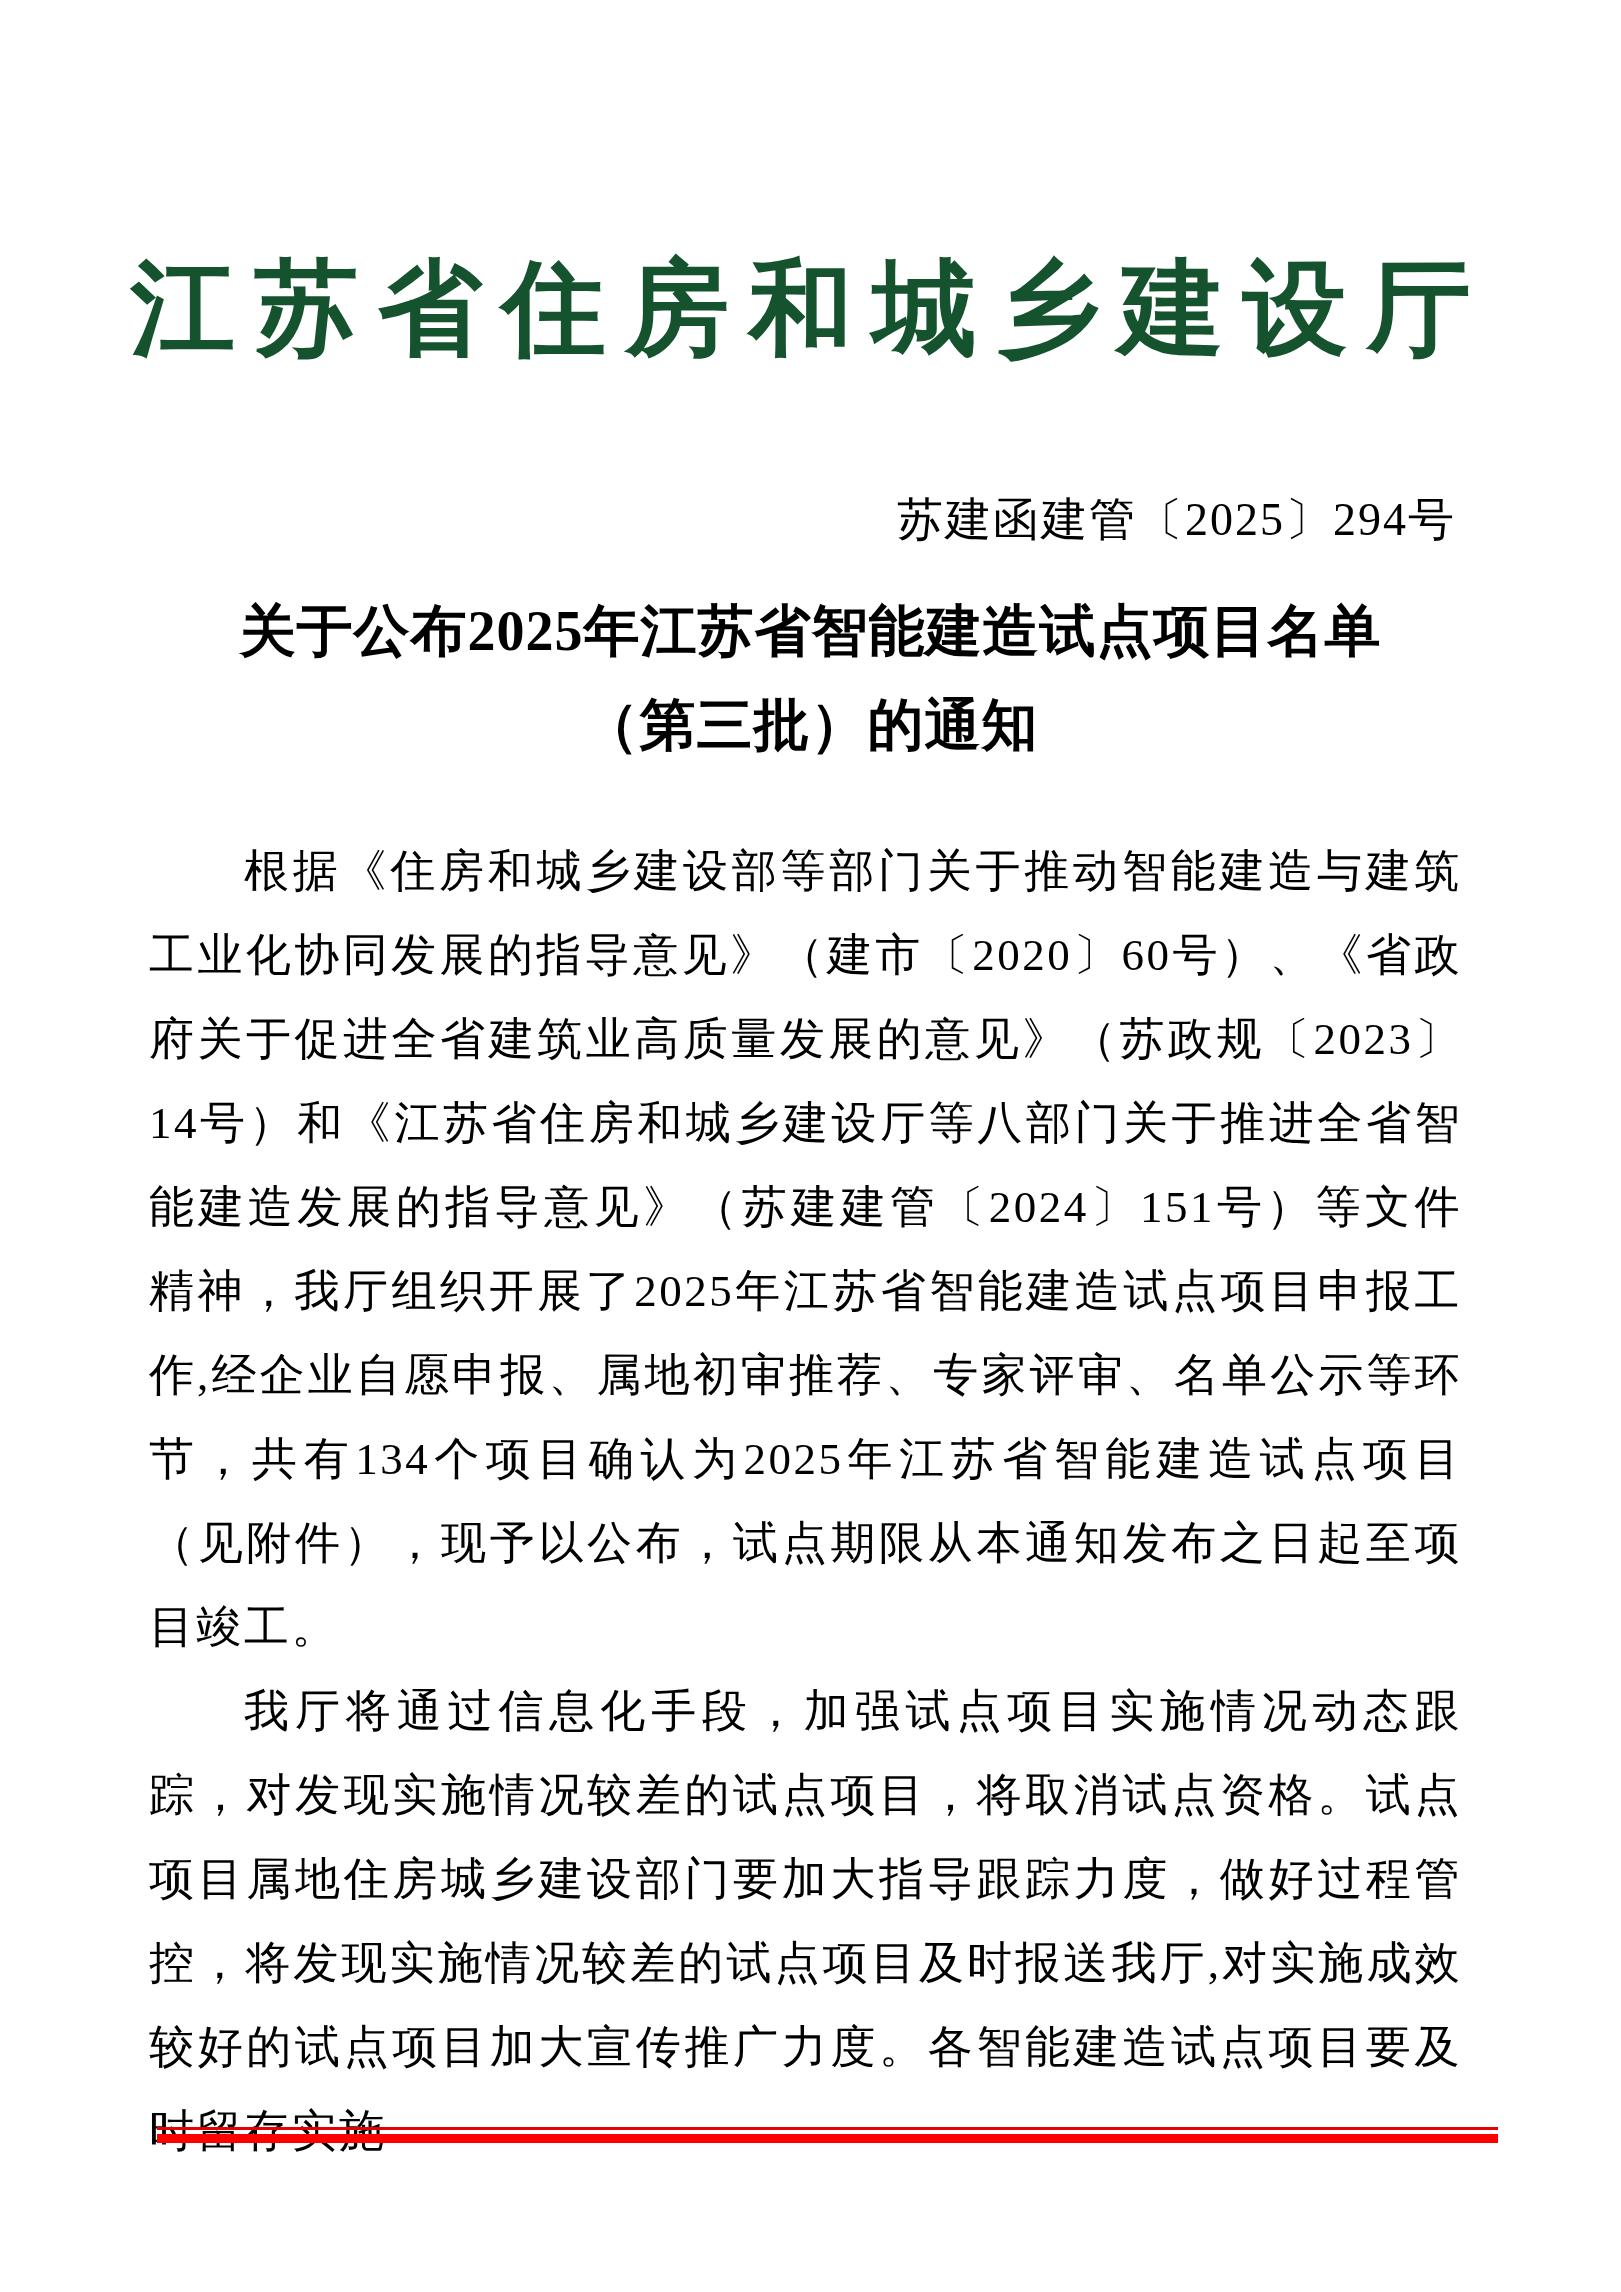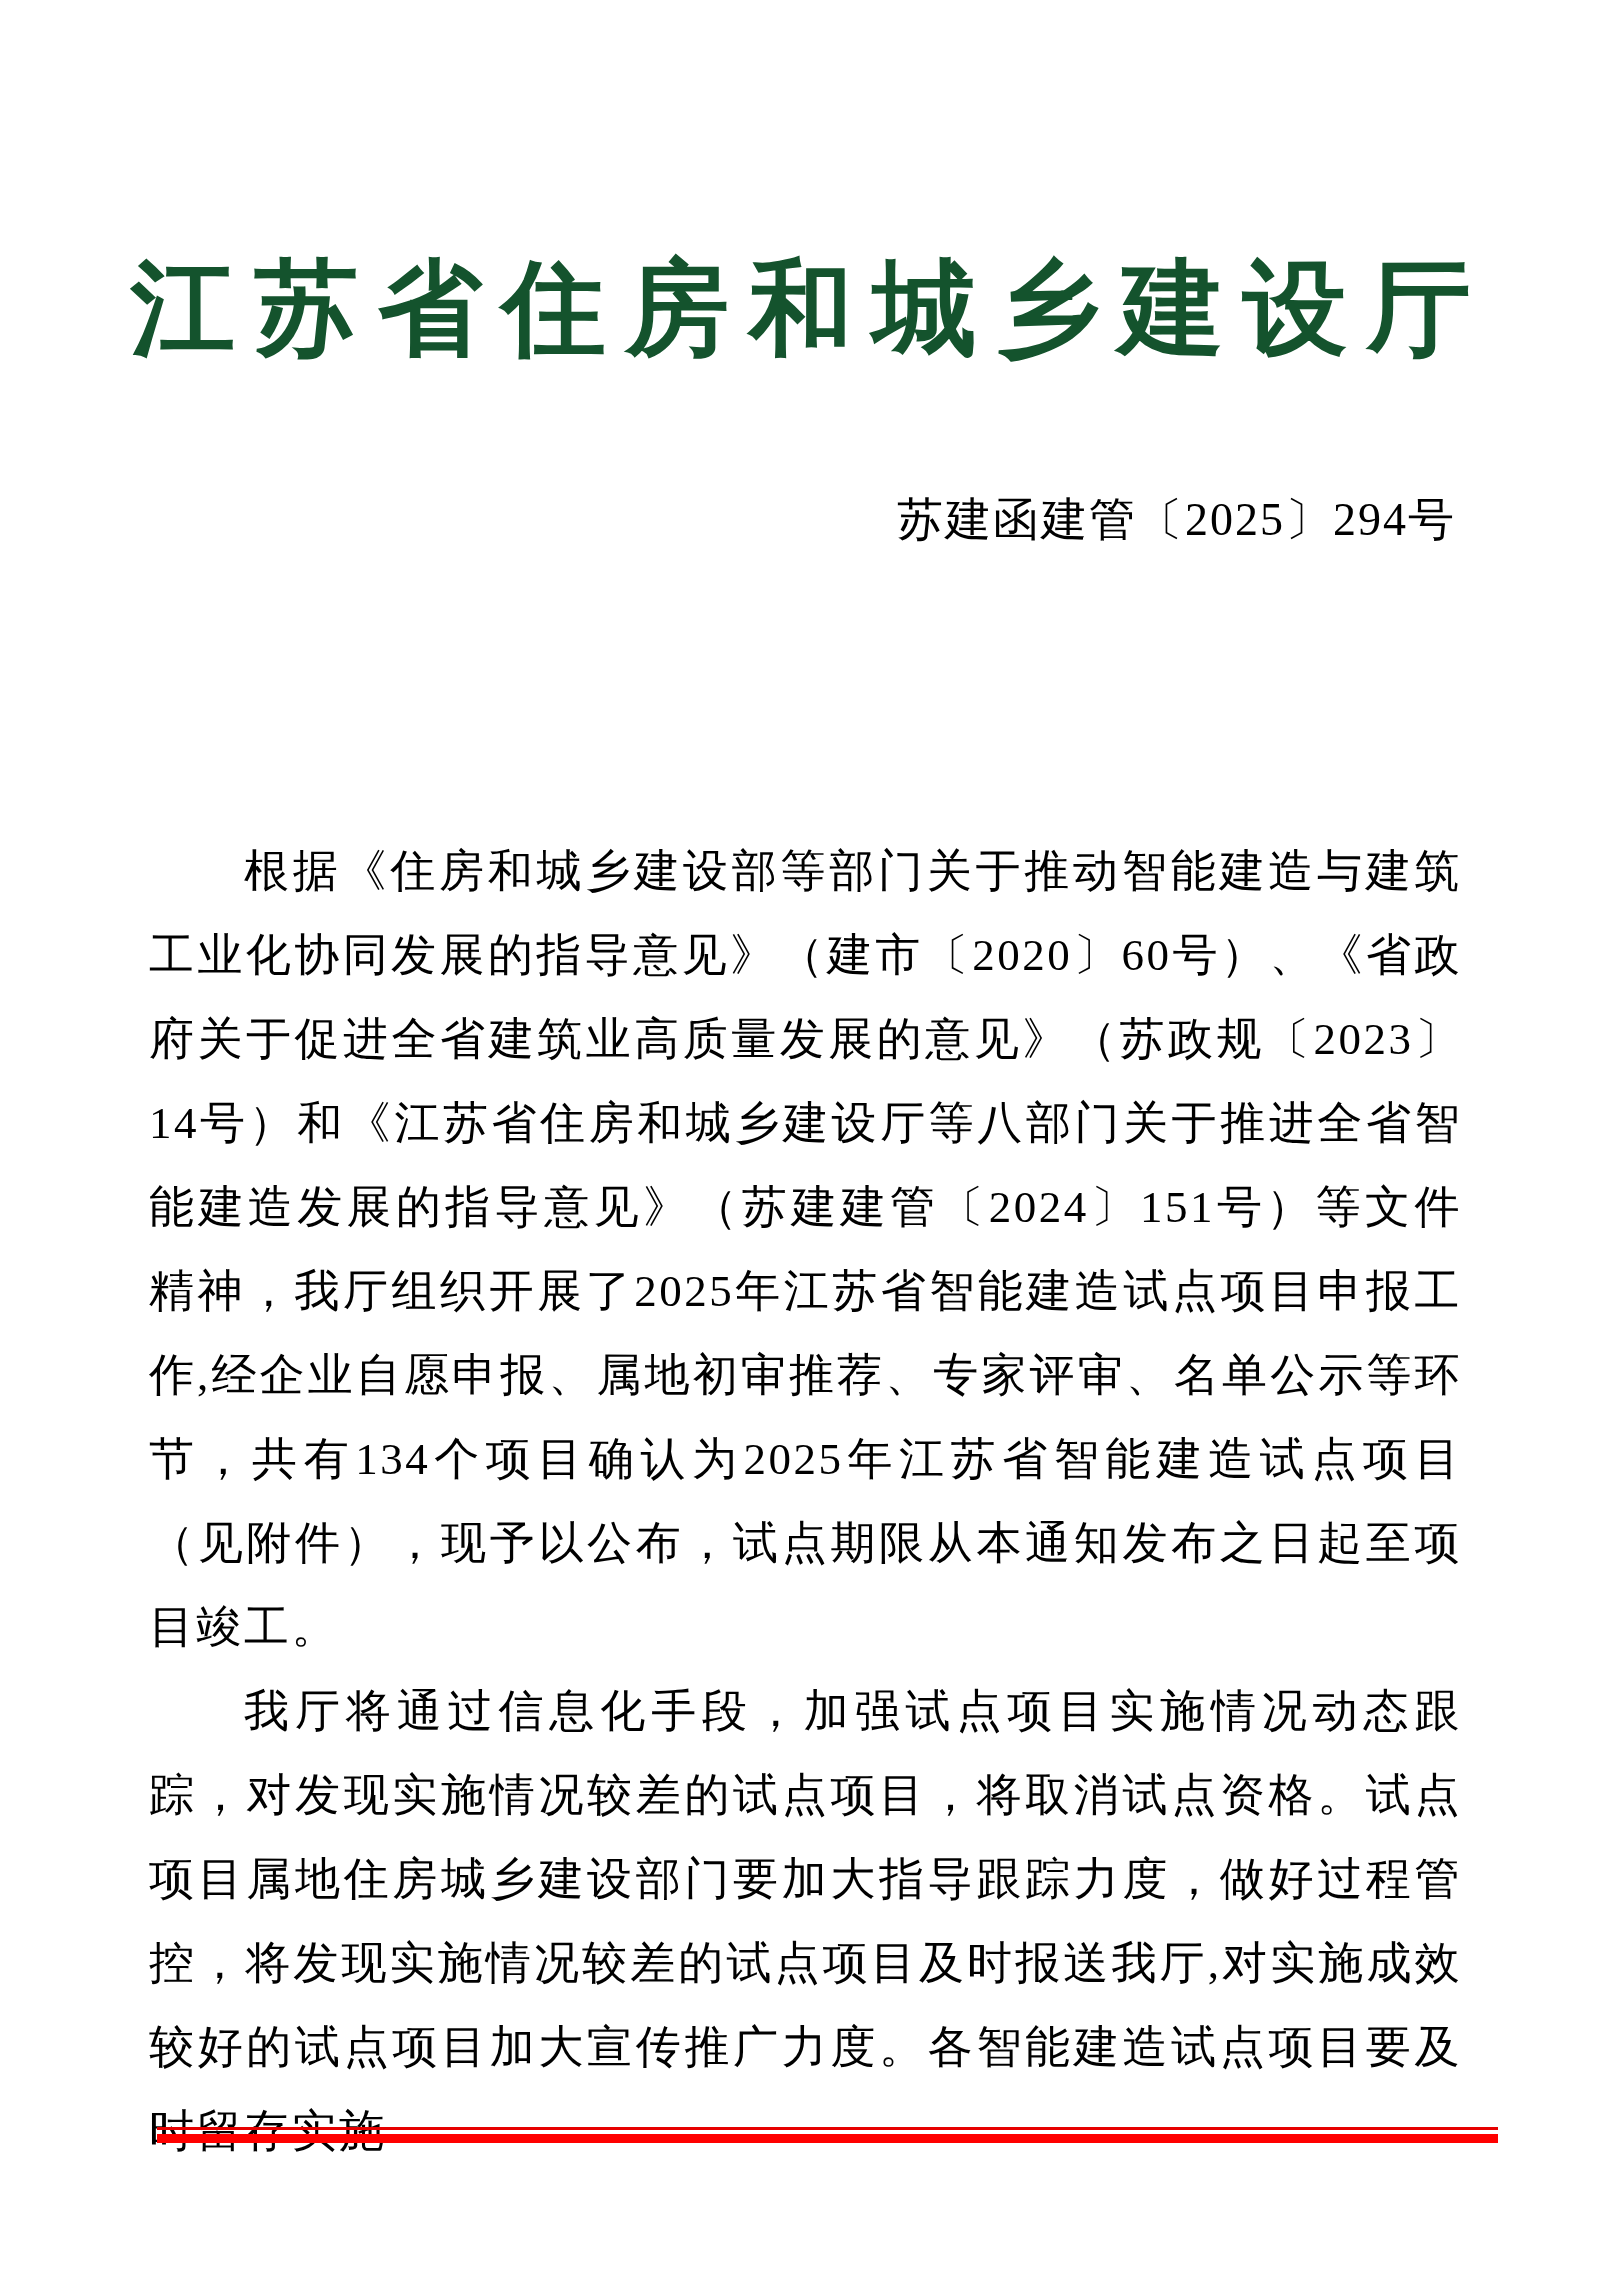--- a/index.html
+++ b/index.html
@@ -89,20 +89,24 @@
 </style>
 </head>
 <body>
 
 <div class="page">
 
   <div class="agency-name">江苏省住房和城乡建设厅</div>
 
   <div class="doc-number">苏建函建管〔2025〕294号</div>
 
+  <div class="notice-title">
+    <div>关于公布2025年江苏省智能建造试点项目名单</div>
+    <div>（第三批）的通知</div>
+  </div>
 
   <div class="body-text">
     <p class="indent">根据《住房和城乡建设部等部门关于推动智能建造与建筑工业化协同发展的指导意见》（建市〔2020〕60号）、《省政府关于促进全省建筑业高质量发展的意见》（苏政规〔2023〕14号）和《江苏省住房和城乡建设厅等八部门关于推进全省智能建造发展的指导意见》（苏建建管〔2024〕151号）等文件精神，我厅组织开展了2025年江苏省智能建造试点项目申报工作,经企业自愿申报、属地初审推荐、专家评审、名单公示等环节，共有134个项目确认为2025年江苏省智能建造试点项目（见附件），现予以公布，试点期限从本通知发布之日起至项目竣工。</p>
     <p class="indent">我厅将通过信息化手段，加强试点项目实施情况动态跟踪，对发现实施情况较差的试点项目，将取消试点资格。试点项目属地住房城乡建设部门要加大指导跟踪力度，做好过程管控，将发现实施情况较差的试点项目及时报送我厅,对实施成效较好的试点项目加大宣传推广力度。各智能建造试点项目要及时留存实施</p>
   </div>
 
   <div class="rule-thin"></div>
   <div class="rule-thick"></div>
 
 </div>

